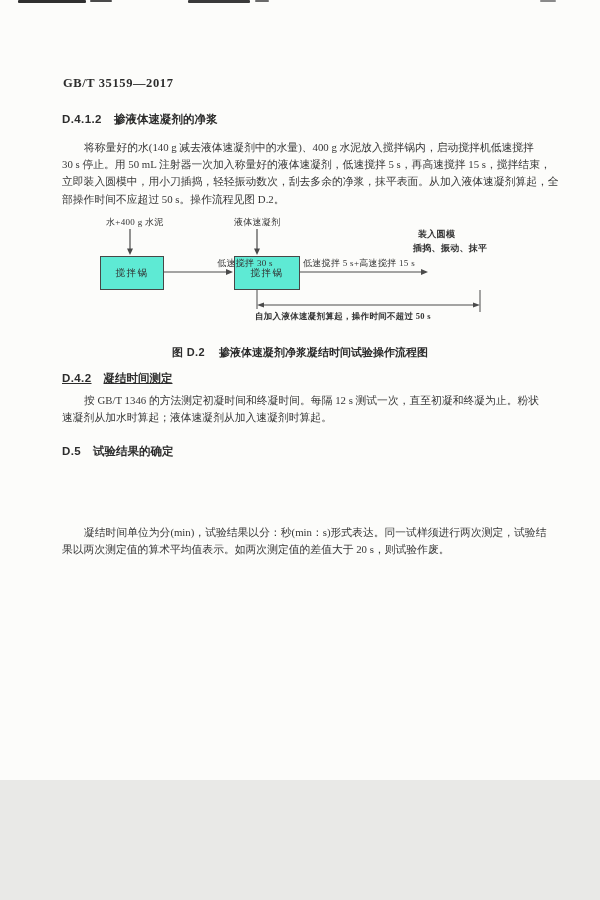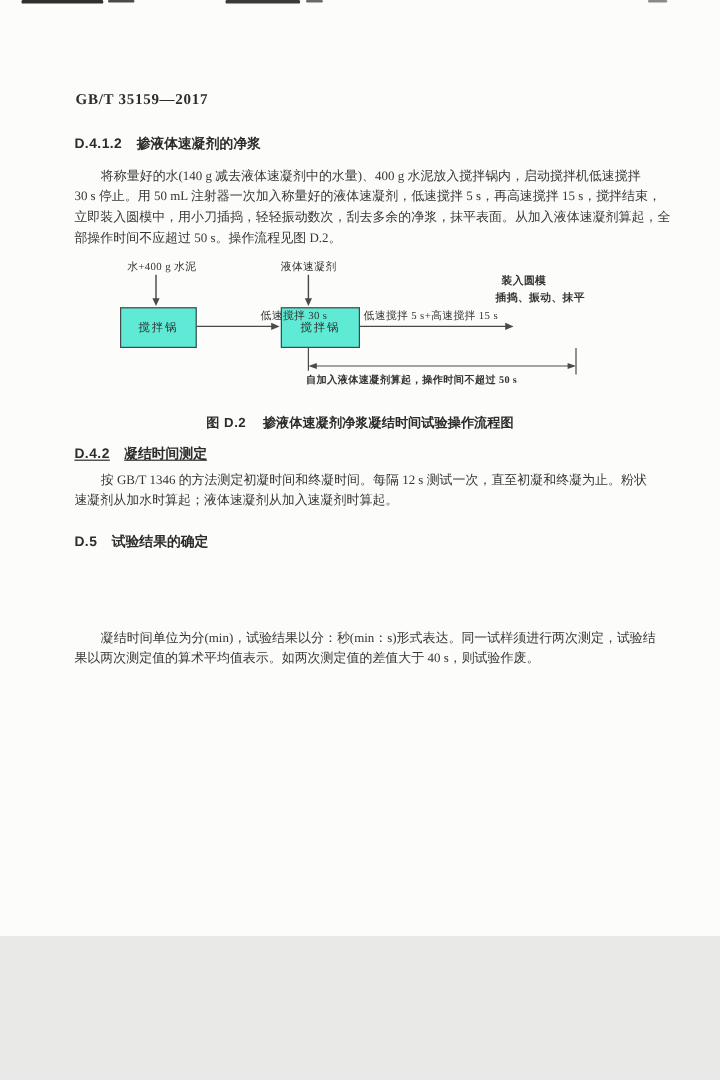--- a/index.html
+++ b/index.html
@@ -137,18 +137,18 @@
   <div class="para" style="top:392px;">
     <div class="para-line indent">按 GB/T 1346 的方法测定初凝时间和终凝时间。每隔 12 s 测试一次，直至初凝和终凝为止。粉状</div>
     <div class="para-line">速凝剂从加水时算起；液体速凝剂从加入速凝剂时算起。</div>
   </div>
 
   <div class="h-section" style="top:444px;">
     <span class="h-num">D.5</span><span>试验结果的确定</span>
   </div>
   <div class="para" style="top:476px;margin-top:48px;">
     <div class="para-line indent">凝结时间单位为分(min)，试验结果以分：秒(min：s)形式表达。同一试样须进行两次测定，试验结</div>
-    <div class="para-line">果以两次测定值的算术平均值表示。如两次测定值的差值大于 40 s，则试验作废。</div>
+    <div class="para-line">果以两次测定值的算术平均值表示。如两次测定值的差值大于 20 s，则试验作废。</div>
   </div>
 
   <div class="page-number">12</div>
 
 </div>
 
 </body></html>

